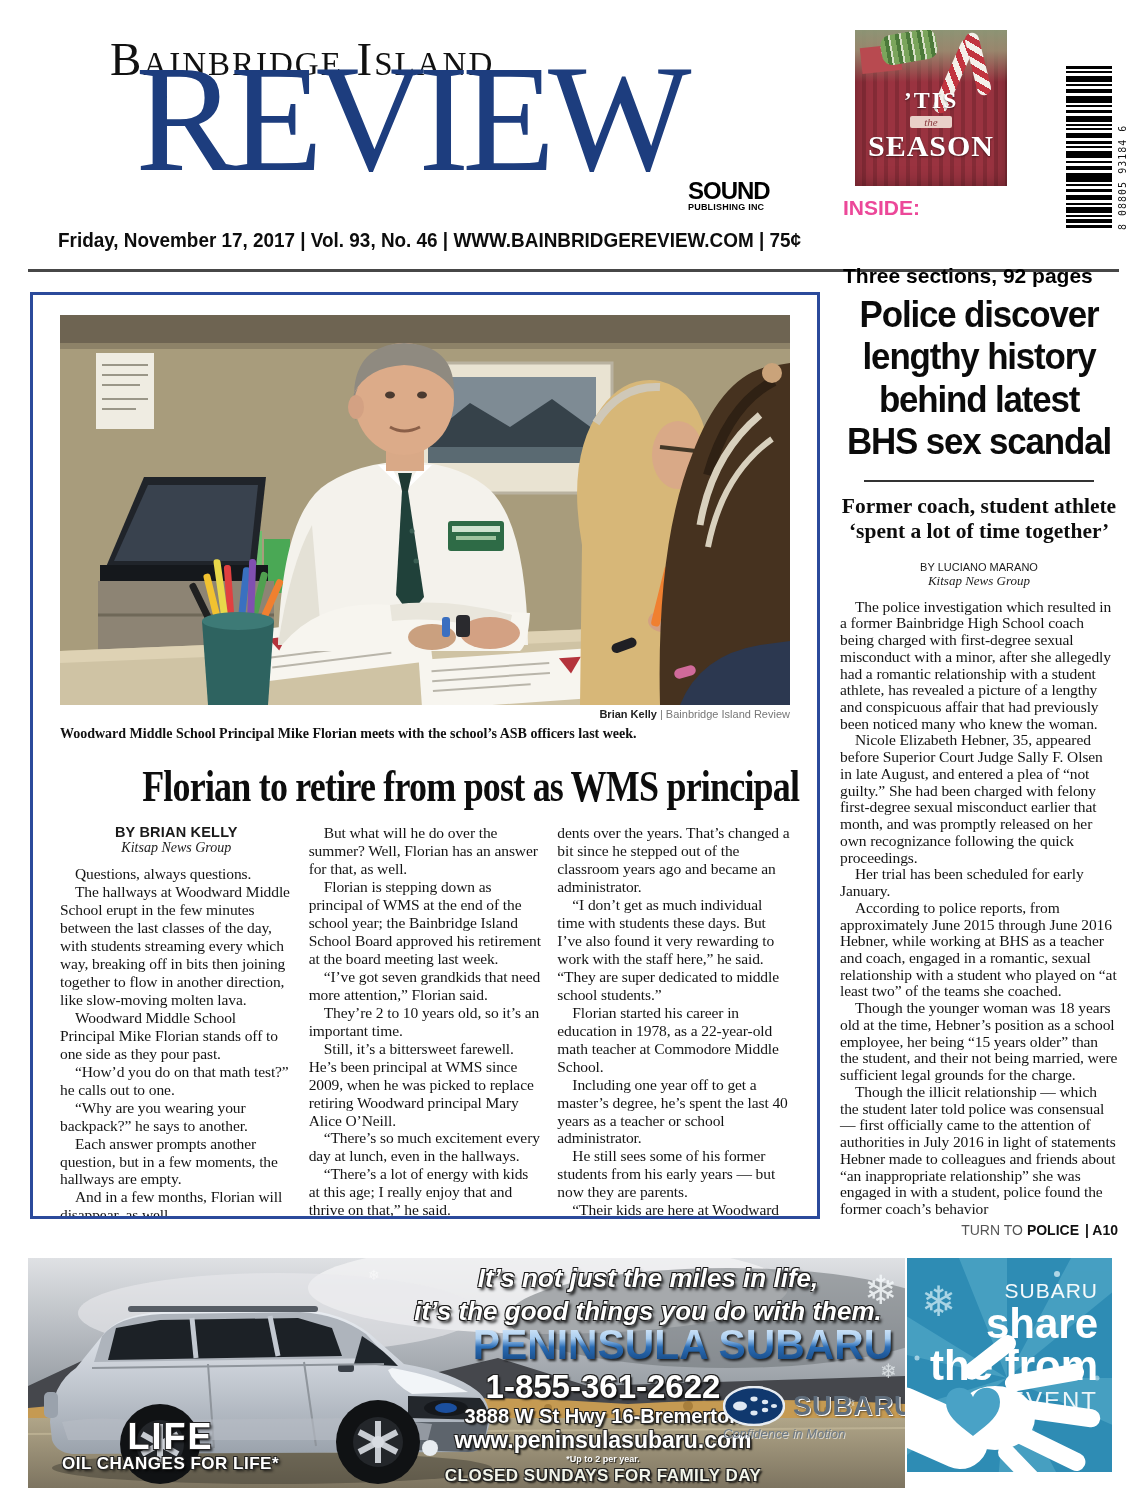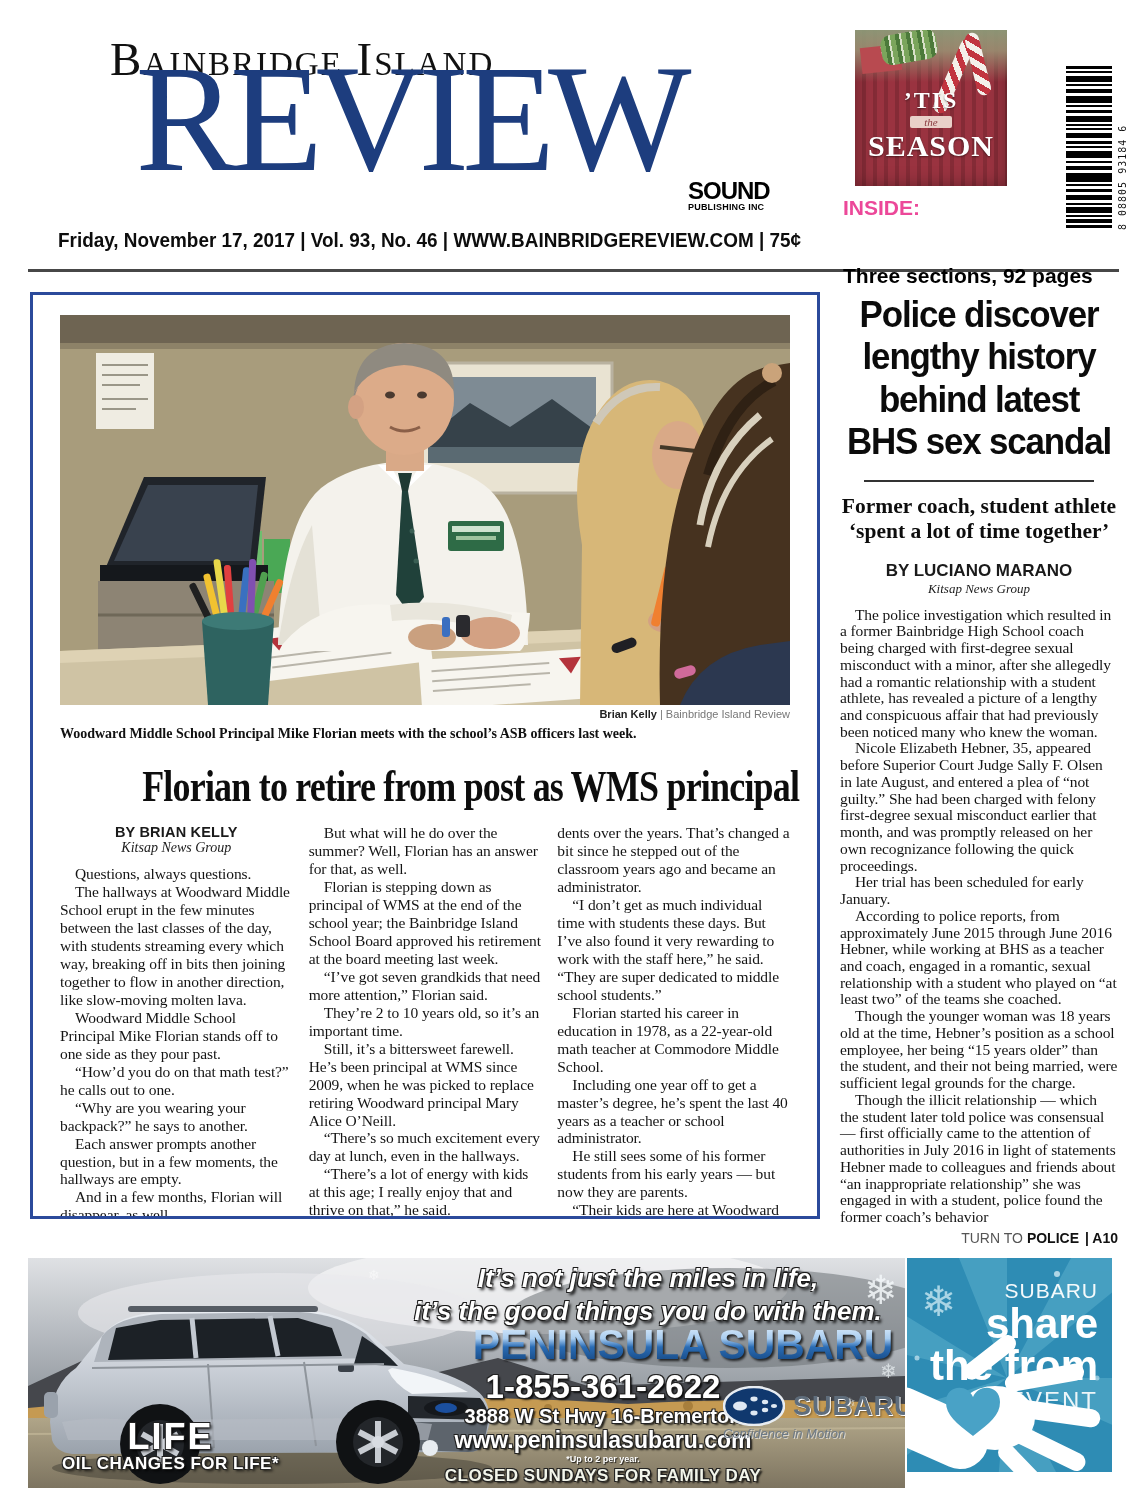--- a/index.html
+++ b/index.html
@@ -98,21 +98,21 @@
   .side-headline {
     text-align:center; font-weight:bold; font-size:36px; line-height:1.18;
     letter-spacing:-1.2px; color:#0b0b0b; transform:scaleX(.97); transform-origin:center;
   }
   .side-rule { width:230px; height:2px; background:#333; margin:16px auto 12px auto; }
   .side-deck {
     text-align:center; font-family:"Liberation Serif", serif; font-weight:bold;
     font-size:21.5px; line-height:1.18; color:#0d0d0d;
   }
   .side-byline-block { text-align:center; margin-top:16px; margin-bottom:10px; }
-  .side-byline { font-weight:bold; font-size:17px; }
+  .side-byline { font-weight:normal; font-size:11px; }
   .side-byline-org { font-family:"Liberation Serif", serif; font-style:italic; font-size:13px; }
   .side-graf {
     font-family:"Liberation Serif", serif; font-size:15.5px; line-height:1.08;
     text-indent:15px; color:#141414; letter-spacing:-.1px;
   }
   .side-turn { text-align:right; margin-top:4px; font-size:14px; color:#555; }
   .side-turn .kw { font-weight:bold; color:#111; margin-left:4px; }
   .side-turn .pg { font-weight:bold; color:#111; margin-left:6px; }
 
   

